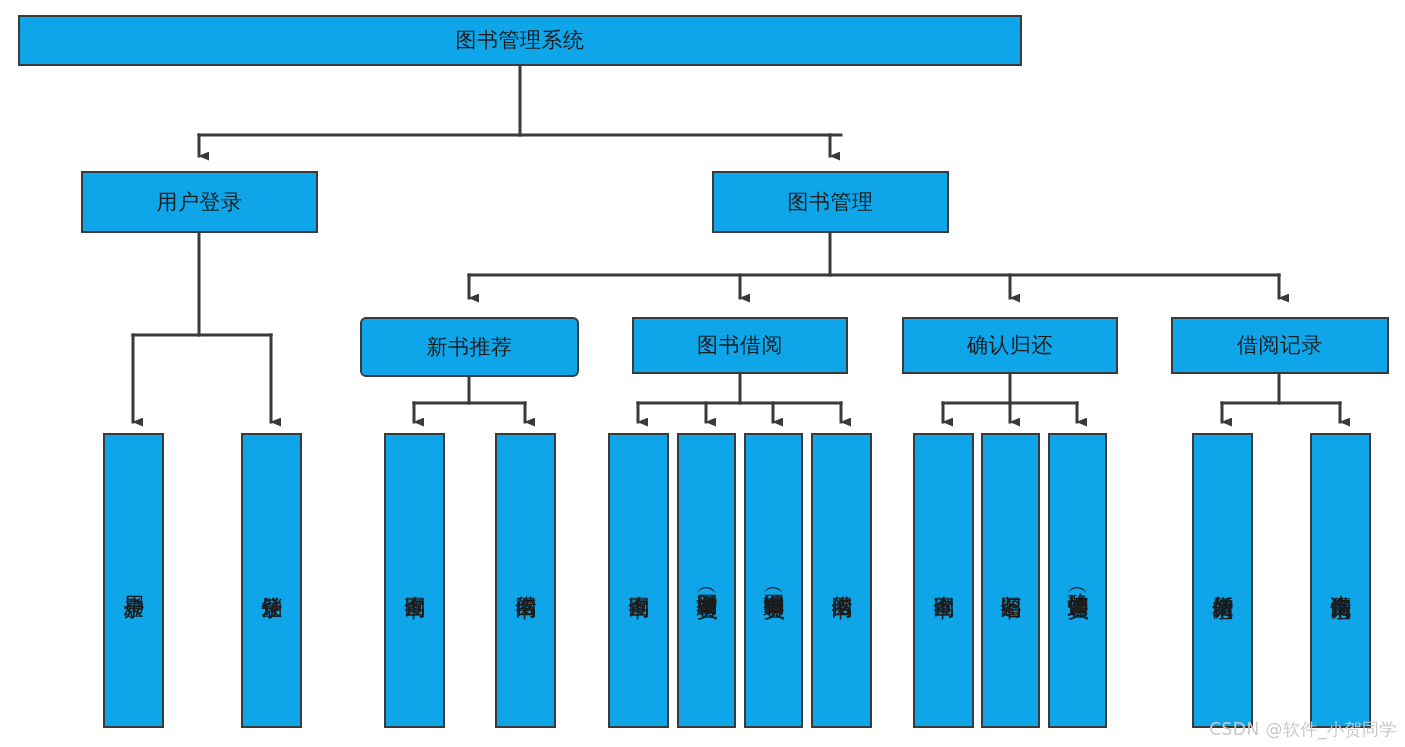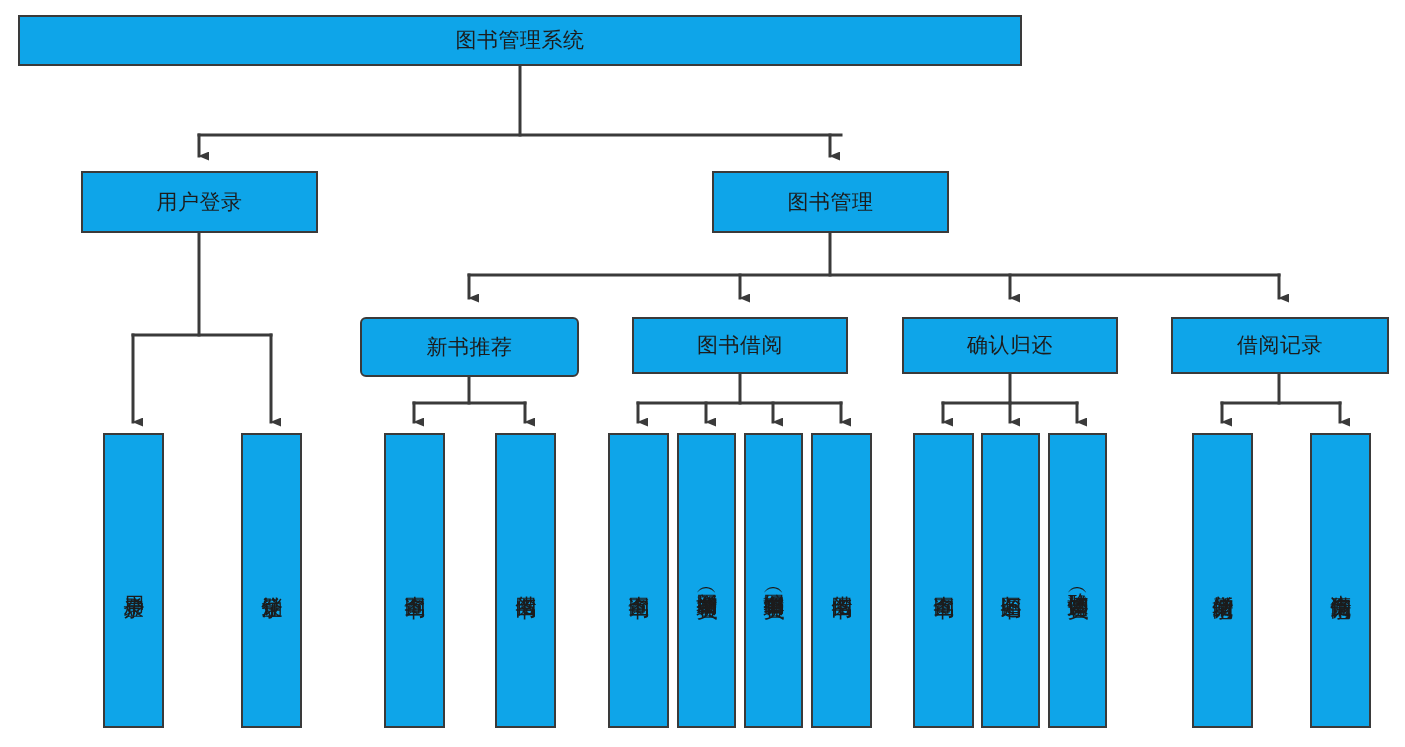--- a/index.html
+++ b/index.html
@@ -201,14 +201,15 @@
   </div>
 
   <div class="node vertical" style="left:1192px; top:433px; width:61px; height:295px;">
     <span class="label">新增借阅记录</span>
   </div>
 
   <div class="node vertical" style="left:1310px; top:433px; width:61px; height:295px;">
     <span class="label">查询借阅记录</span>
   </div>
 
+  <div class="watermark">CSDN @软件_小贺同学</div>
 
 </div>
 
 </body></html>

